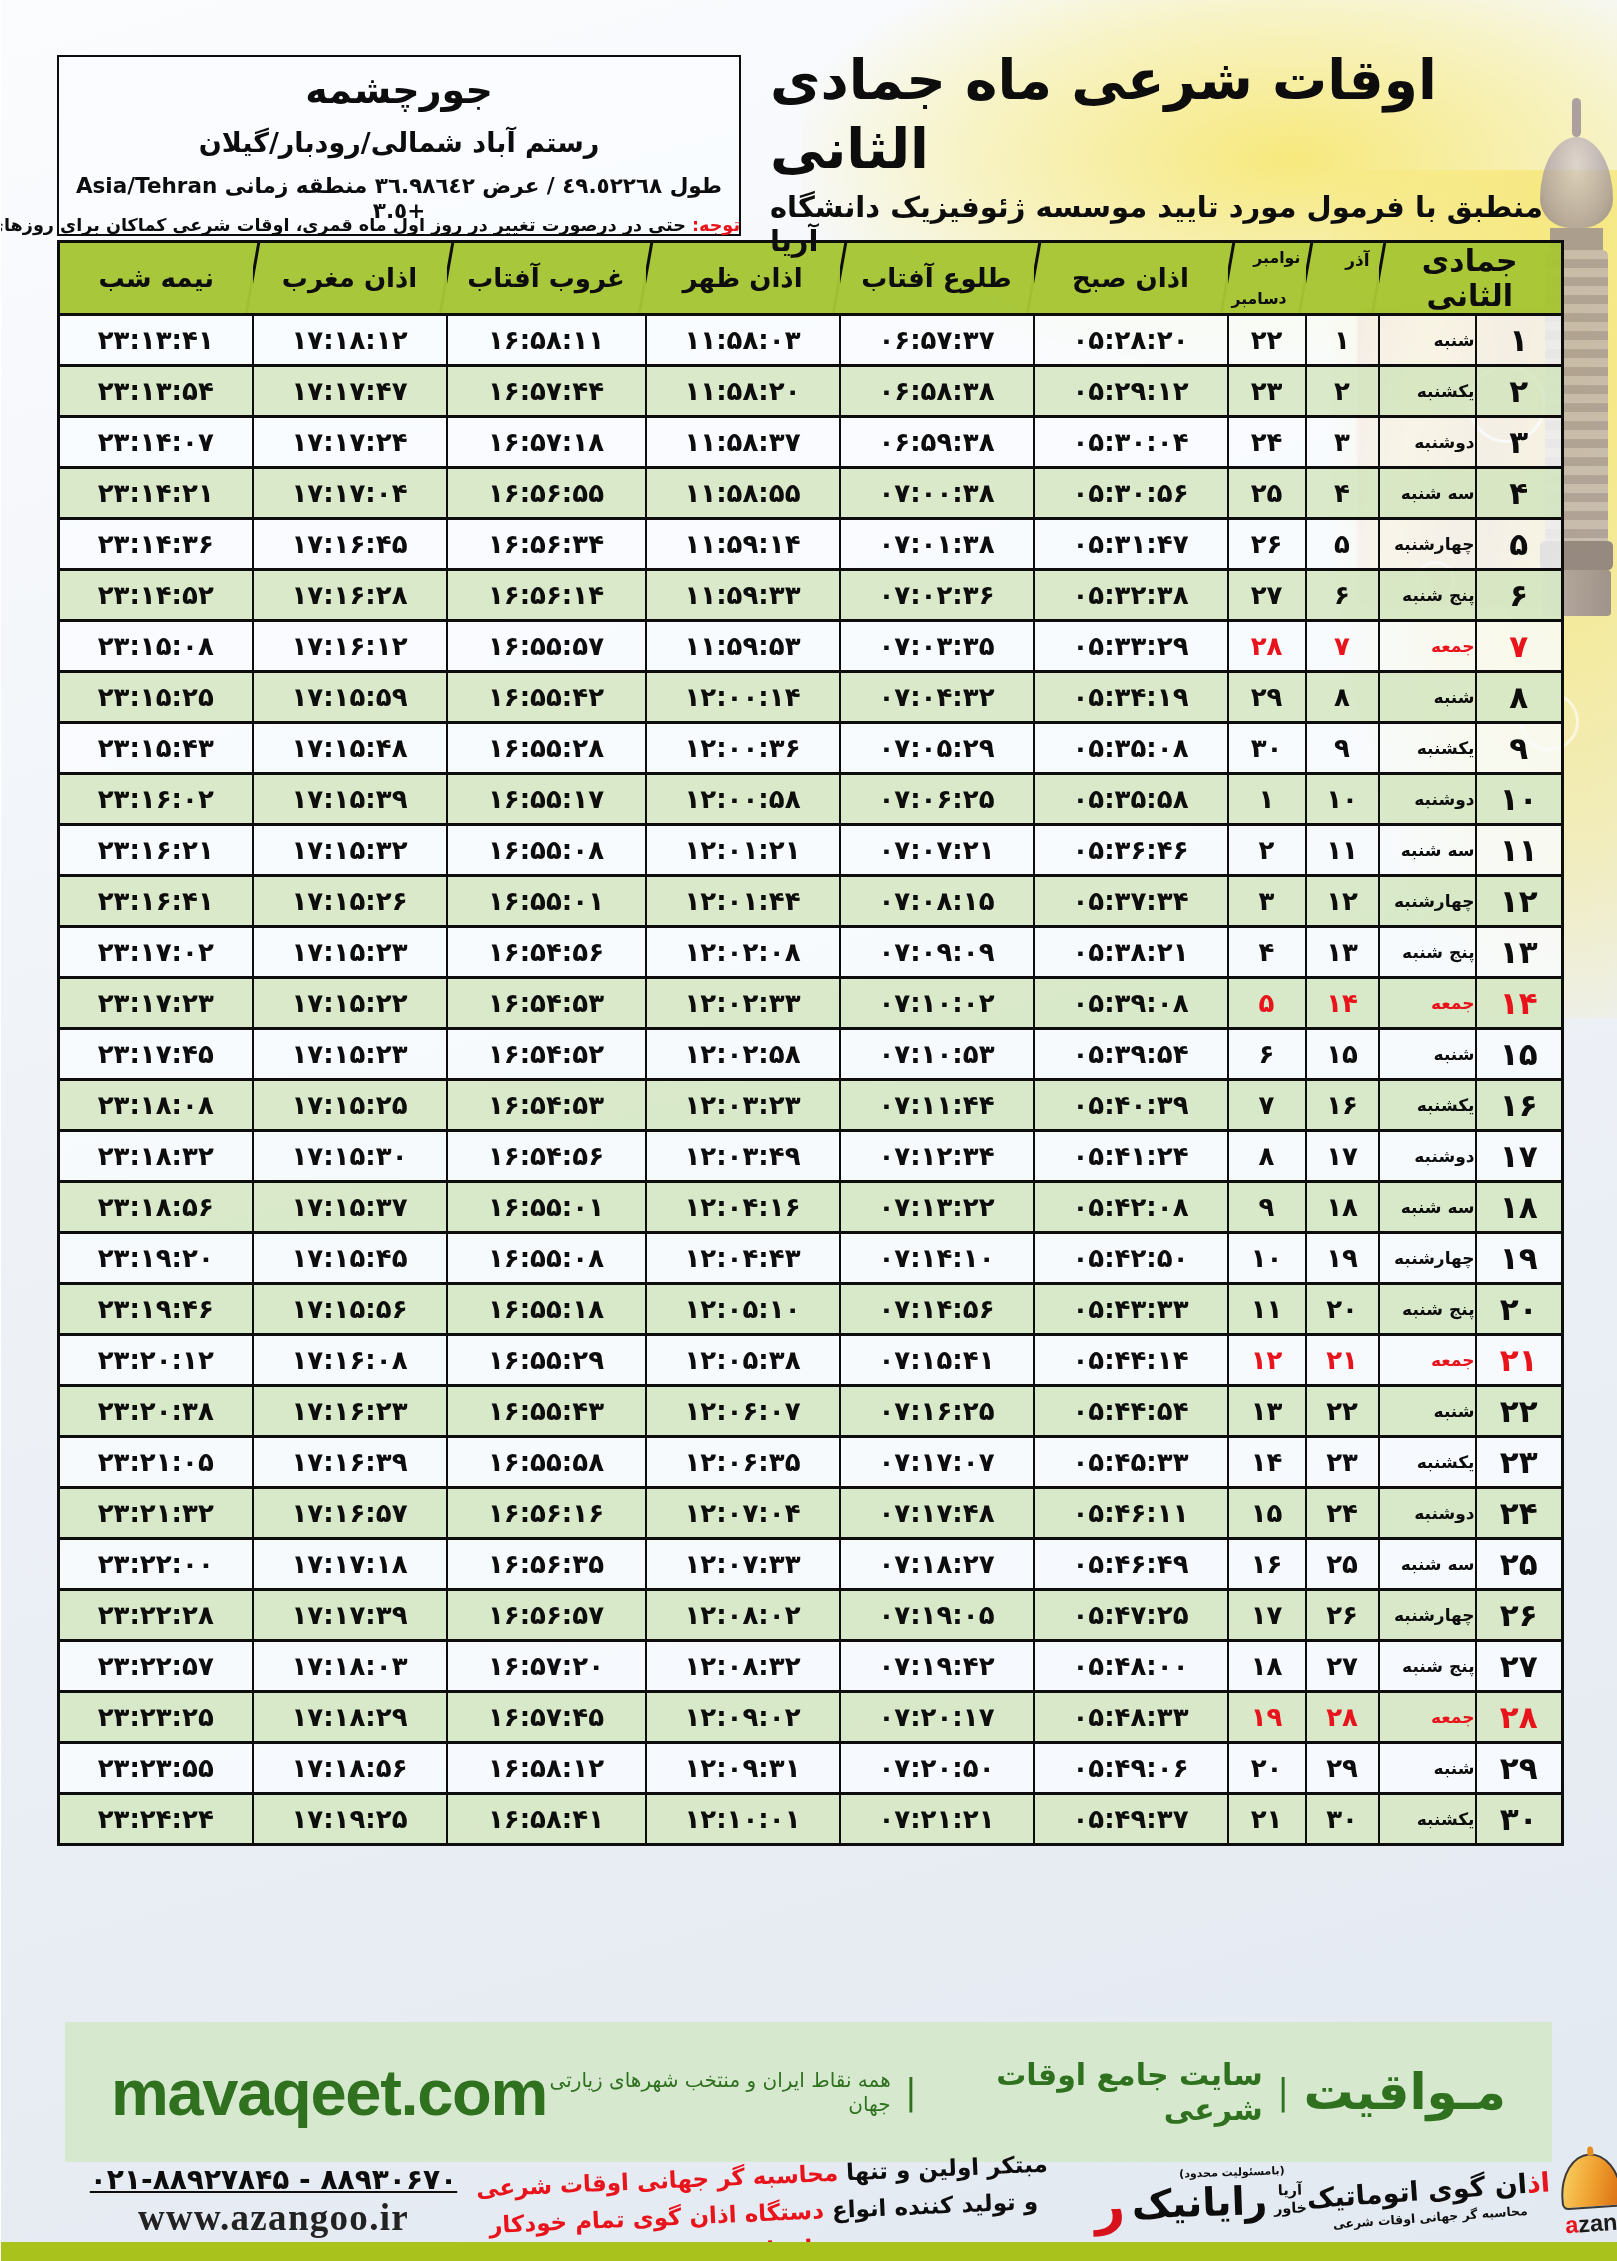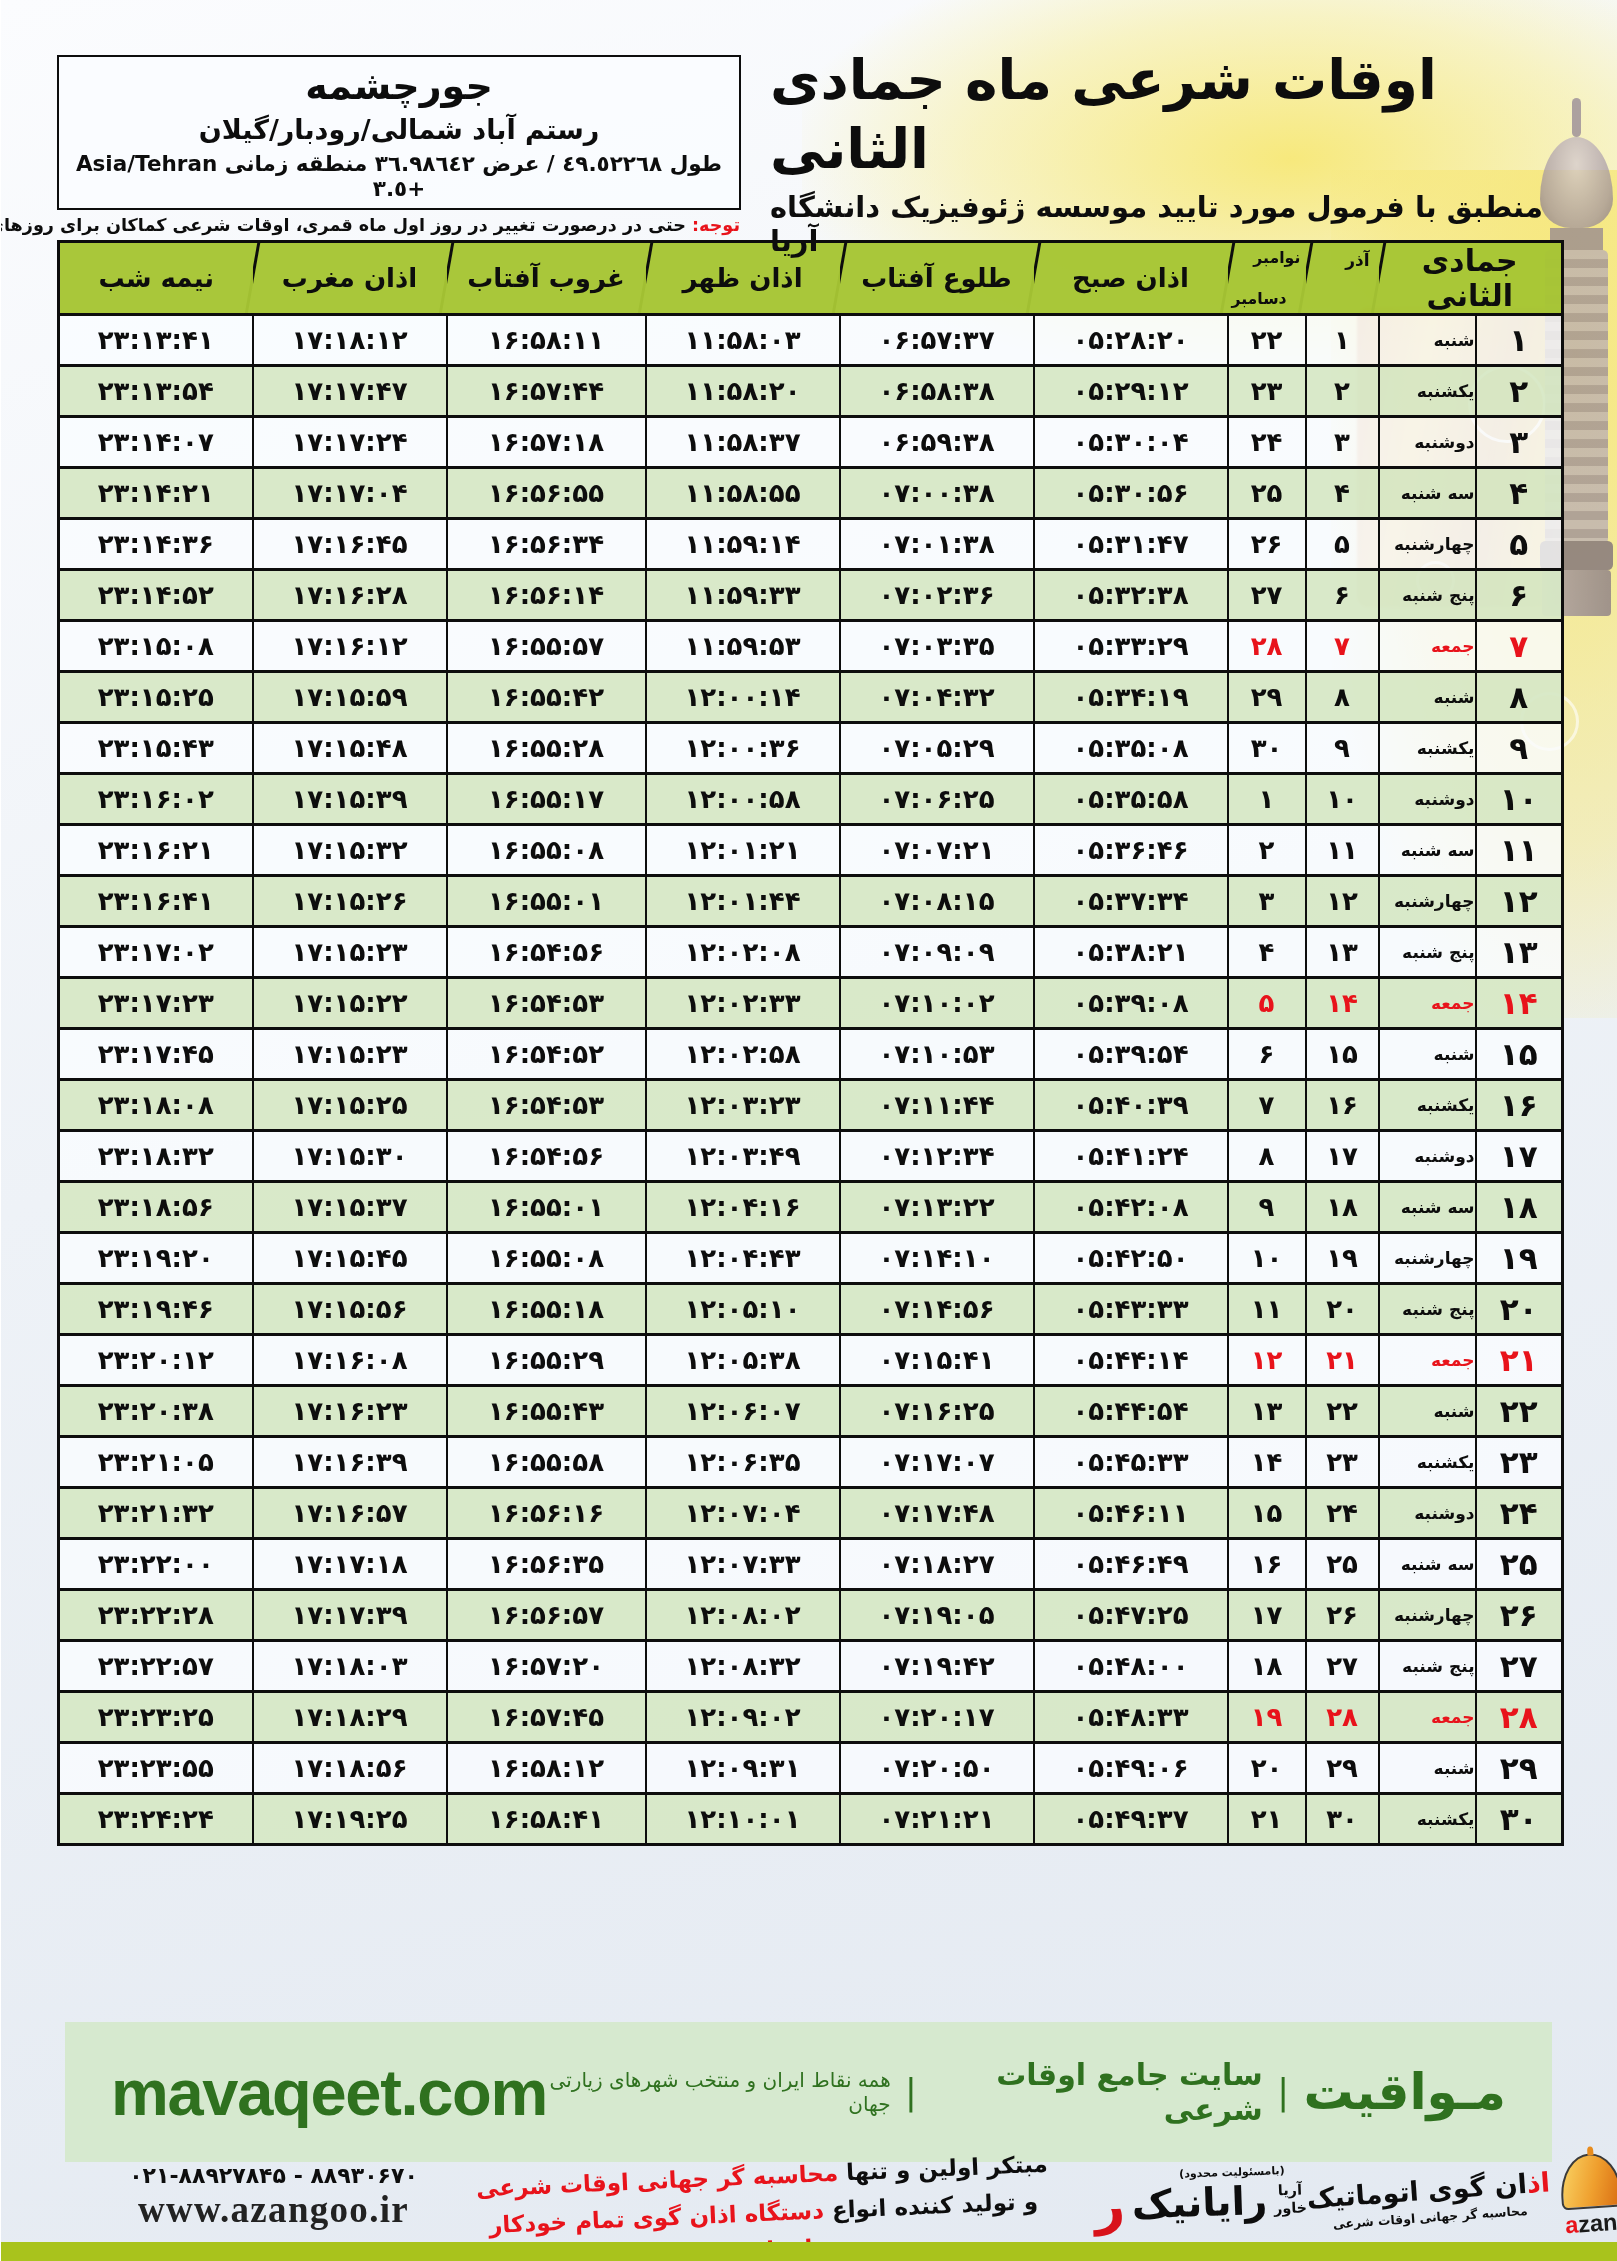--- a/index.html
+++ b/index.html
@@ -30,23 +30,23 @@
   .m-dome { height:91px; background:radial-gradient(ellipse at 50% 30%, #d4c9d2, #9d8fa0 70%, #786a7c);
     border-radius:50% 50% 42% 42% / 68% 68% 32% 32%; }
   .m-neck { height:22px; width:72%; margin:0 auto; background:#8d7f92; }
   .m-body { height:294px; width:86%; margin:0 auto;
     background:repeating-linear-gradient(180deg,#b5a9b8 0 9px,#96889b 9px 9.8px,#948699 9.8px 18px); border-radius:5.2px; }
   .m-balcony { height:29px; background:#6f6176; border-radius:5.2px; margin-top:-2.6px; }
   .m-base { height:46px; width:94%; margin:0 auto; background:linear-gradient(90deg,#a294a6,#7d6f82); border-radius:3.9px; }
 
   
   .location-box {
-    position:absolute; z-index:2; left:57px; top:55px; width:684px; height:155px;
+    position:absolute; z-index:2; left:57px; top:55px; width:684px; height:181px;
     border:2.6px solid #0d0d0d; background:rgba(249,252,255,.88);
-    display:flex; flex-direction:column; align-items:center; justify-content:center; gap:6px; text-align:center;
+    display:flex; flex-direction:column; align-items:center; justify-content:center; gap:15px; text-align:center;
   }
   .loc-name { font-size:38px; font-weight:800; }
   .loc-region { font-size:27px; font-weight:600; }
   .loc-coords { font-size:21.5px; font-weight:700; direction:rtl; }
   .title-block { position:absolute; z-index:2; left:770px; top:46px; width:809px; text-align:left; }
   .main-title { font-size:55px; font-weight:800; line-height:1.25; }
   .sub-title { font-size:29px; font-weight:700; margin-top:6.5px; }
   .date-line { font-size:25px; font-weight:600; margin-top:9px; }
   .note-line { position:absolute; z-index:2; top:215px; right:878px; white-space:nowrap;
     direction:rtl; font-size:17.6px; font-weight:600; }
@@ -84,21 +84,21 @@
   .banner a { text-decoration:none; color:#2f711f; }
   .mavaqeet { font-family:"Liberation Sans", sans-serif; font-size:65px; font-weight:700; letter-spacing:-1.3px; color:#2f711f; }
   .banner-fa { direction:rtl; color:#2f711f; display:flex; align-items:center; gap:14.4px; }
   .banner-brand { font-size:50px; font-weight:800; }
   .banner-sep { font-size:35px; font-weight:400; }
   .banner-tag1 { font-size:30px; font-weight:700; }
   .banner-tag2 { font-size:20px; font-weight:500; }
 
   
   .phones { position:absolute; z-index:2; left:78px; top:2163px; width:391px; text-align:center; }
-  .phone-line { font-size:22px; font-weight:800; direction:ltr; letter-spacing:0.7px; }
+  .phone-line { font-size:28px; font-weight:800; direction:ltr; letter-spacing:0.7px;text-decoration:underline; }
   .website { font-size:37px; font-weight:600; letter-spacing:1.3px; font-family:"Liberation Serif", serif; color:#222; display:inline-block; text-decoration:none; }
   .maker { position:absolute; z-index:2; left:457px; top:2158px; width:613px; direction:rtl;
     text-align:center; transform:rotate(-2.5deg); font-size:23px; font-weight:700; line-height:1.6; }
   .maker .red-part { color:#e8131b; }
   .rayanik { position:absolute; z-index:2; left:1096px; top:2167px; width:209px;
     display:flex; flex-direction:column; align-items:center; transform:rotate(-2deg); direction:ltr; }
   .r-note { font-size:11px; font-weight:600; align-self:flex-end; margin-right:19.6px; }
   .r-row { display:flex; align-items:center; gap:6.5px; }
   .r-mark { color:#d8121a; font-size:53px; font-weight:800; line-height:.8; }
   .r-name { font-size:39px; font-weight:800; }

